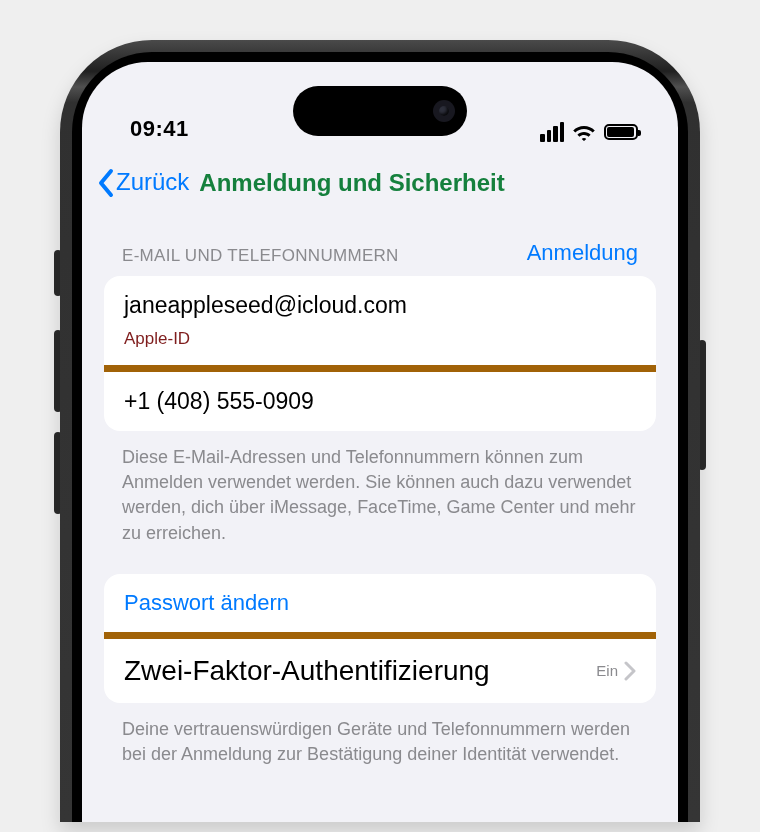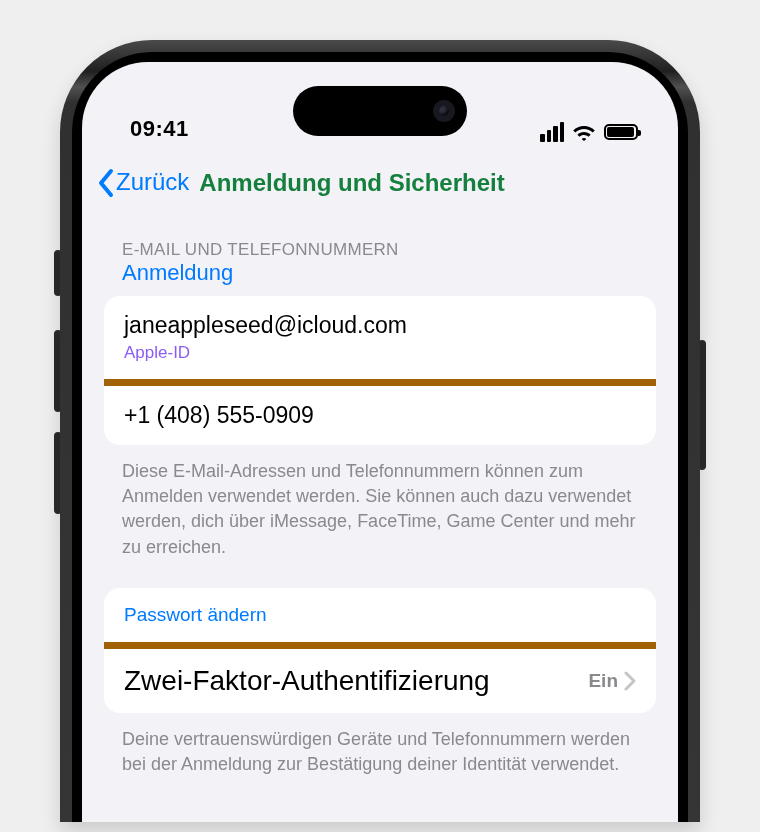--- a/index.html
+++ b/index.html
@@ -65,37 +65,37 @@
 
     
     .navbar { padding-top: 92px; height: 150px; display:flex; align-items:center; padding-left:14px; padding-right:14px; }
     .back { display:flex; color:#007aff; font-size:24px; }
     .back .chev { width:18px; height:30px; margin-right:2px; }
     .back .chev svg { display:block; }
     .title { font-size:24px; font-weight:700; margin-left:10px; color:#15803d; }
 
     
     .content { padding: 10px 22px 0 22px; }
-    .sec-header { display:flex; justify-content:space-between; padding: 18px 18px 10px 18px; flex-direction: column; }
+    .sec-header { display:flex; justify-content:space-between; align-items:flex-end; padding: 18px 18px 10px 18px; }
     .sec-header .label { font-size:17px; letter-spacing:.3px; color:#8a8a8e; text-transform:uppercase; }
     .sec-header .edit { color:#007aff; font-size:22px; }
 
     .card { background:#fff; border-radius:16px; overflow:hidden; }
     .row { padding:16px 20px; position:relative; }
     .row + .row { border-top:7px solid #a16207; }
     .row .primary { font-size:23px; color:#000; }
-    .row .sub { font-size:17px; color:#8b5cf6; margin-top:4px; }
+    .row .sub { font-size:17px; color:#7f1d1d; margin-top:10px; }
 
     .footer { padding: 14px 18px 0 18px; font-size:18px; line-height:1.4; color:#8a8a8e; }
 
-    .link-row .primary { color:#007aff; font-size:19px; }
+    .link-row .primary { color:#007aff; font-size:22px; }
     .kv-row { display:flex; align-items:center; justify-content:space-between; }
     .kv-row .primary { font-size:28px; }
     .kv-row .right { display:flex; align-items:center; gap:6px; color:#8a8a8e; }
-    .kv-row .right .val { font-size:19px;font-weight:bold; }
+    .kv-row .right .val { font-size:15px; }
     .kv-row .chev2 svg { display:block; }
   </style>
 </head>
 <body>
 
 <div class="stage">
   <div class="phone">
     <div class="btn-left mute"></div>
     <div class="btn-left volup"></div>
     <div class="btn-left voldn"></div>

